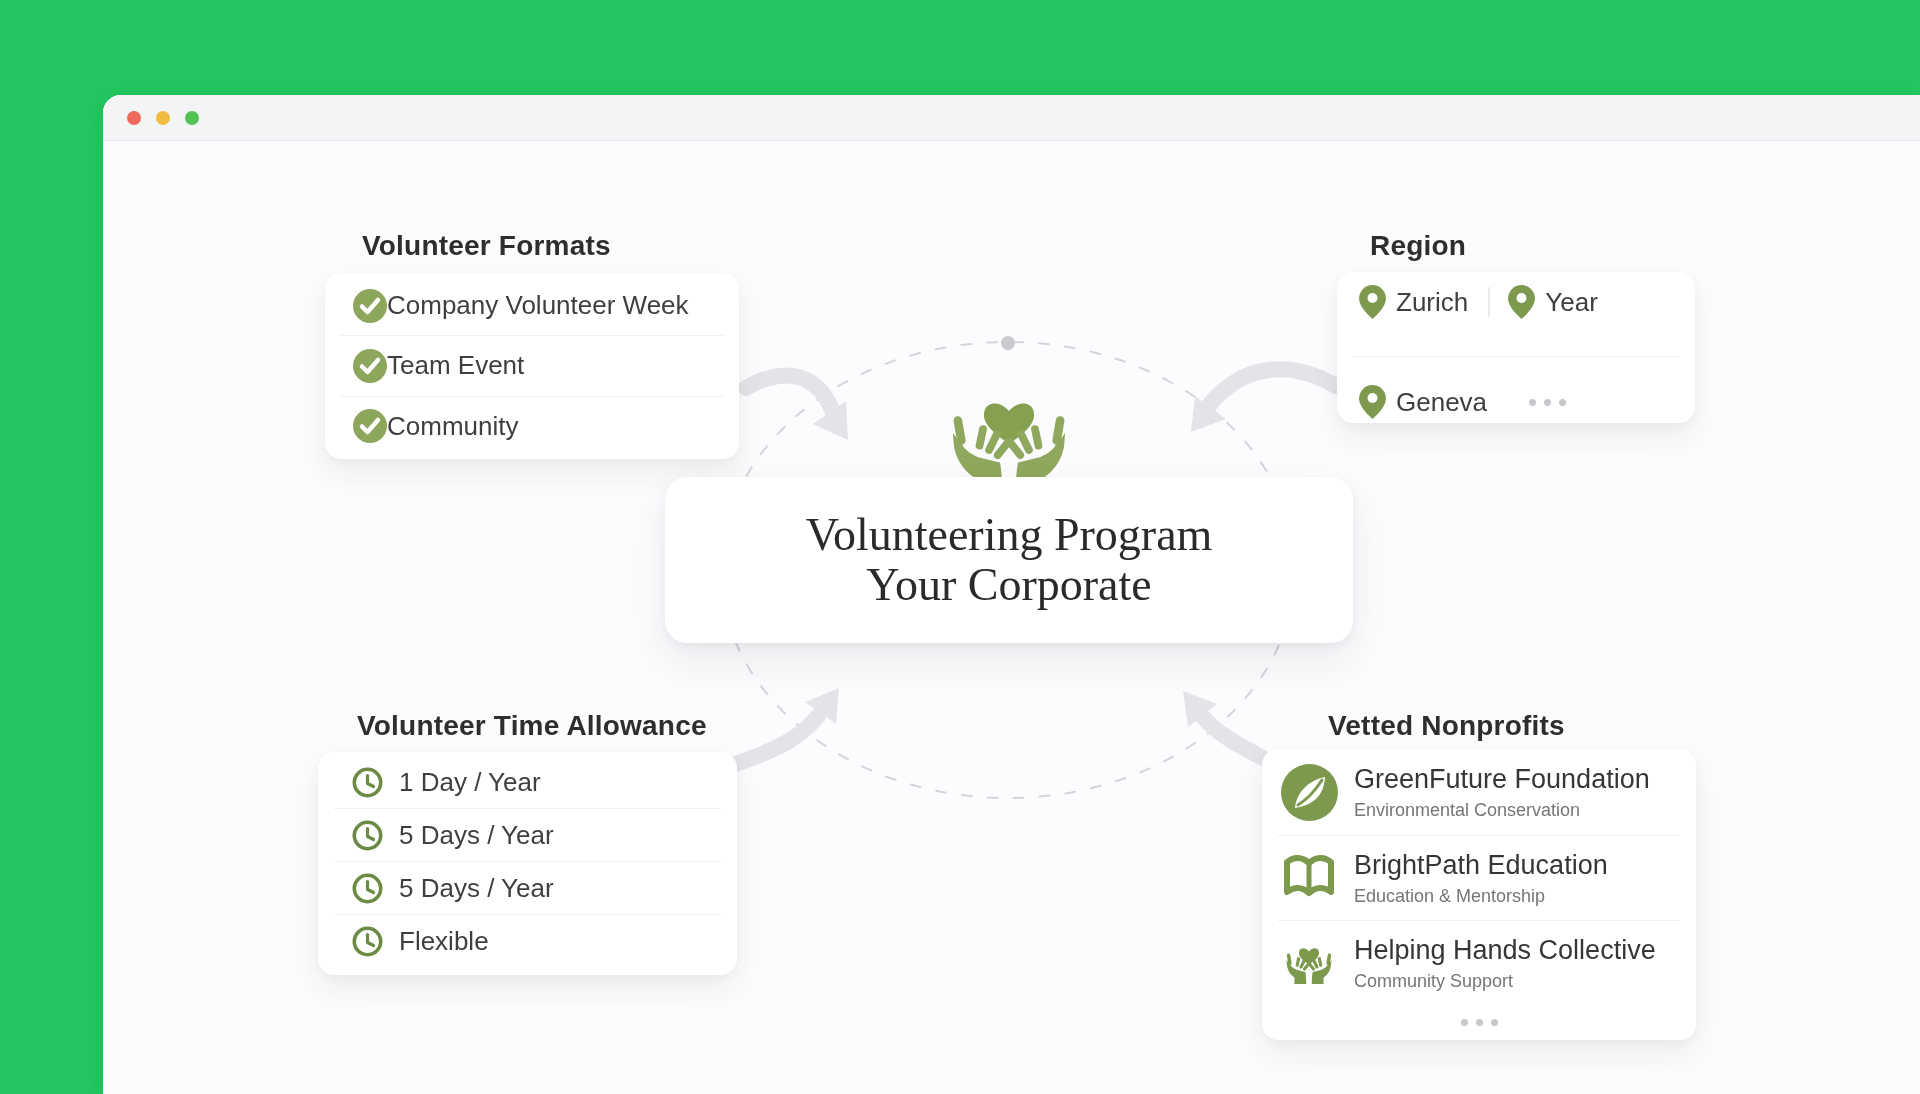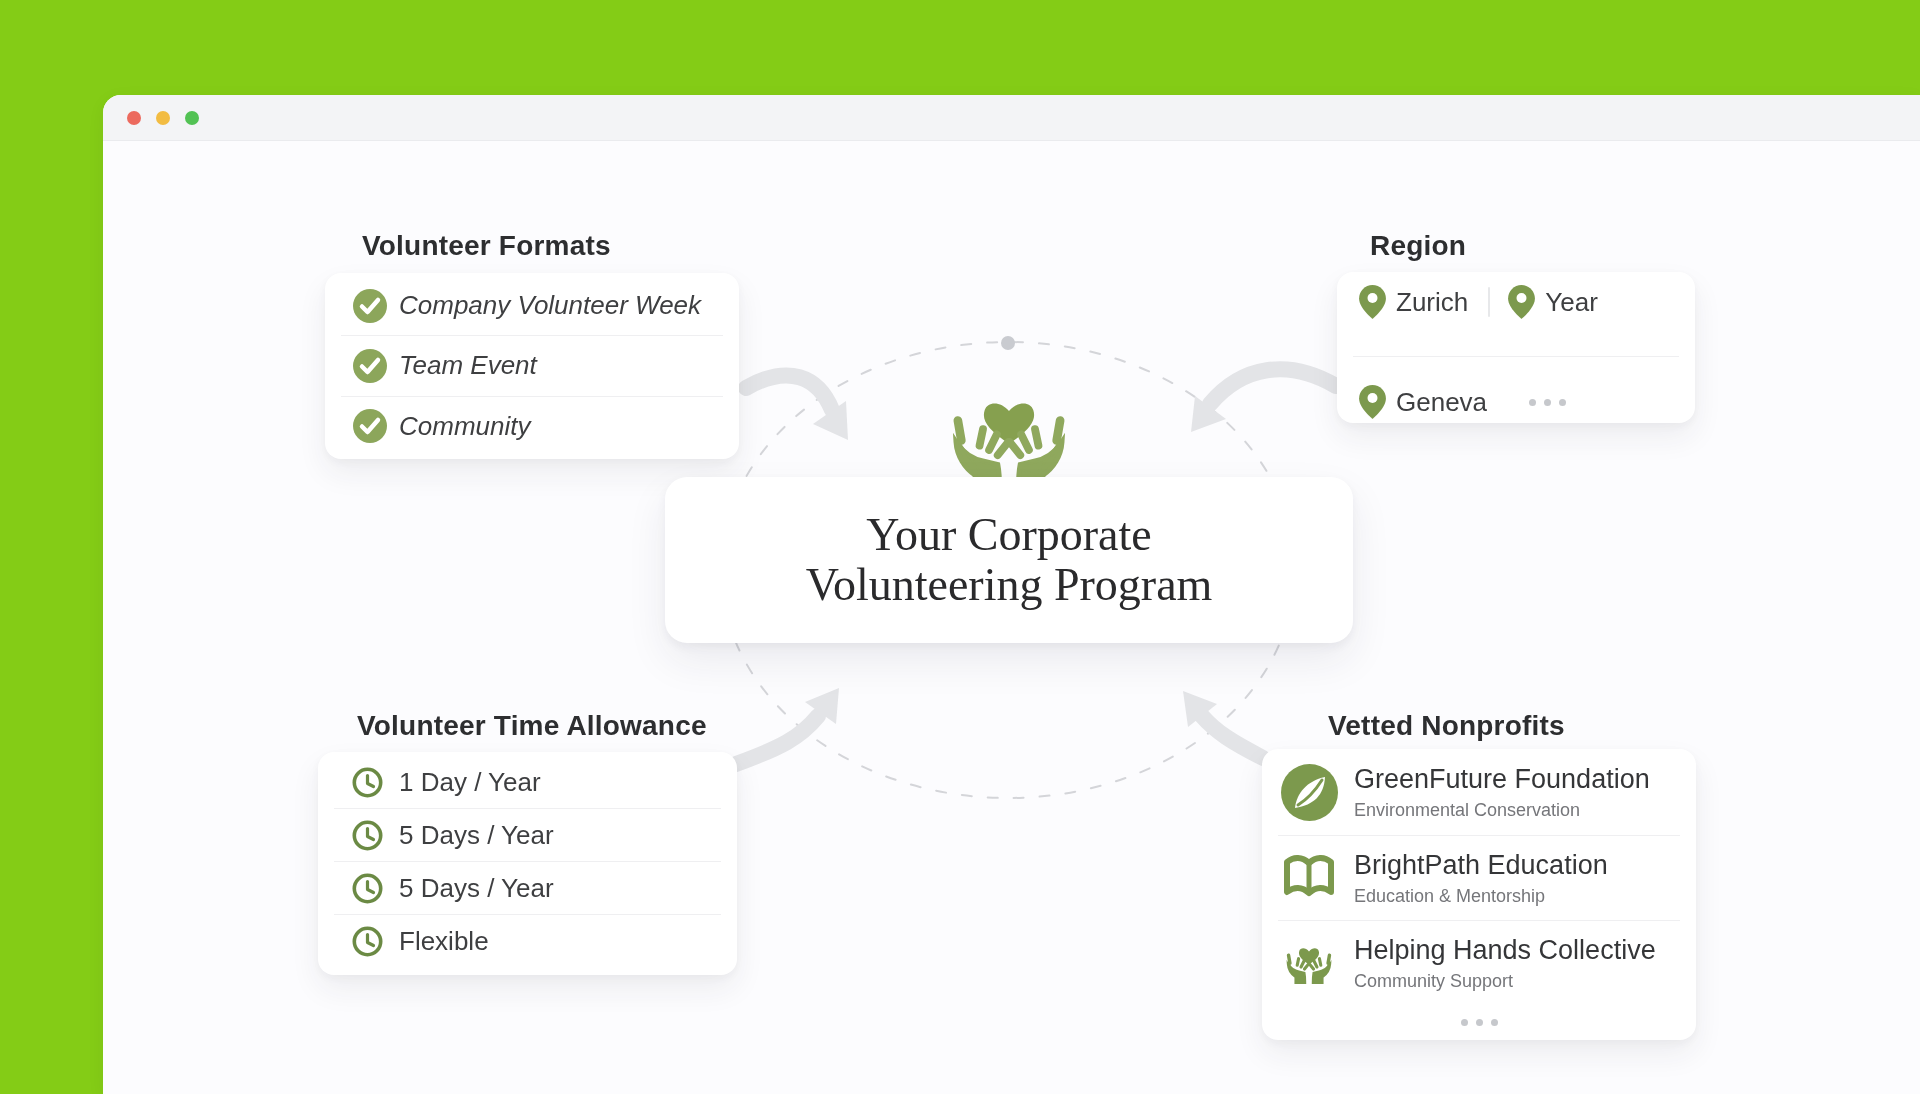--- a/index.html
+++ b/index.html
@@ -1,19 +1,19 @@
 <!DOCTYPE html>
 <html><head>
 <meta charset="utf-8">
 <style>
   * { margin: 0; padding: 0; box-sizing: border-box; }
   html, body { width: 1920px; height: 1094px; overflow: hidden; }
   body { font-family: "Liberation Sans", sans-serif; background: #E9EBEE; }
 
-  .stage { position: relative; width: 1920px; height: 1094px; background: #84cc16; overflow: hidden; }
+  .stage { position: relative; width: 1920px; height: 1094px; background: #22c55e; overflow: hidden; }
 
   
   .window {
     position: absolute; left: 103px; top: 95px; width: 1817px; height: 999px;
     background: #FCFCFE; border-radius: 18px 0 0 0;
     box-shadow: 0 4px 18px rgba(30,35,50,.05);
   }
   .titlebar {
     position: absolute; left: 0; top: 0; right: 0; height: 46px;
     background: #F3F4F6; border-radius: 18px 0 0 0;
@@ -35,21 +35,21 @@
     letter-spacing: .2px; white-space: nowrap;
   }
   .row-label { font-size: 26px; color: #3E3F41; white-space: nowrap; }
   .divider-h { height: 1px; background: #EFEFF1; margin: 0 16px; }
 
   
   .card-formats { left: 325px; top: 273px; width: 414px; height: 186px;
     display: grid; grid-template-rows: 1fr 1px 1fr 1px 1fr; padding: 3px 0; }
   .check-row { display: flex; align-items: center; padding-left: 28px; }
   .check-row svg { flex: 0 0 auto; }
-  .check-row .row-label { margin-left: 12px; font-style: italic; }
+  .check-row .row-label { margin-left: 0; }
 
   
   .card-region { left: 1337px; top: 272px; width: 358px; height: 151px;
     display: grid; grid-template-rows: 60px 1px 1fr; gap: 24px; }
   .region-row { display: flex; align-items: center; padding-left: 22px; }
   .region-chip { display: flex; align-items: center; }
   .region-chip .row-label { margin-left: 10px; }
   .divider-v { width: 2px; height: 30px; background: #E7E8EA; border-radius: 1px; margin: 0 18px 0 20px; }
   .dots { display: flex; gap: 8px; align-items: center; }
   .dots i { width: 7px; height: 7px; border-radius: 50%; background: #C6C8CC; }
@@ -193,22 +193,22 @@
         <path d="M20,58 L16,35" fill="none" stroke-width="10"></path>
         <path d="M41,64 L45,45" fill="none" stroke-width="9"></path>
         <path d="M52,69 L61,51" fill="none" stroke-width="9"></path>
         <path d="M62,75 L74,60" fill="none" stroke-width="9"></path>
         <path d="M36,115 L36,98 C 24,90 15,76 14,60 C 22,72 34,80 46,82 L 62,86 C 64,96 64,105 64,115 Z" stroke-width="6"></path>
         <path d="M16,58 C 22,74 36,84 54,85 L 60,92 L 44,98 Z" stroke-width="2"></path>
       </g>
     </g>
   </svg>
   <div class="card card-center">
+    <div class="center-title">Volunteering Program</div>
     <div class="center-title">Your Corporate</div>
-    <div class="center-title">Volunteering Program</div>
   </div>
 
   <div class="heading" style="left:357px; top:710px">Volunteer Time Allowance</div>
   <div class="card card-time">
     <div class="time-row">
       <svg width="31" height="31" viewBox="0 0 31 31">
         <circle cx="15.5" cy="15.5" r="13.2" fill="none" stroke="#6B8A44" stroke-width="3.6"></circle>
         <path d="M15.5,8.5 L15.5,16.5 L21.5,19.5" fill="none" stroke="#6B8A44" stroke-width="3.2" stroke-linecap="round" stroke-linejoin="round"></path>
       </svg>
       <span class="row-label">1 Day / Year</span>

